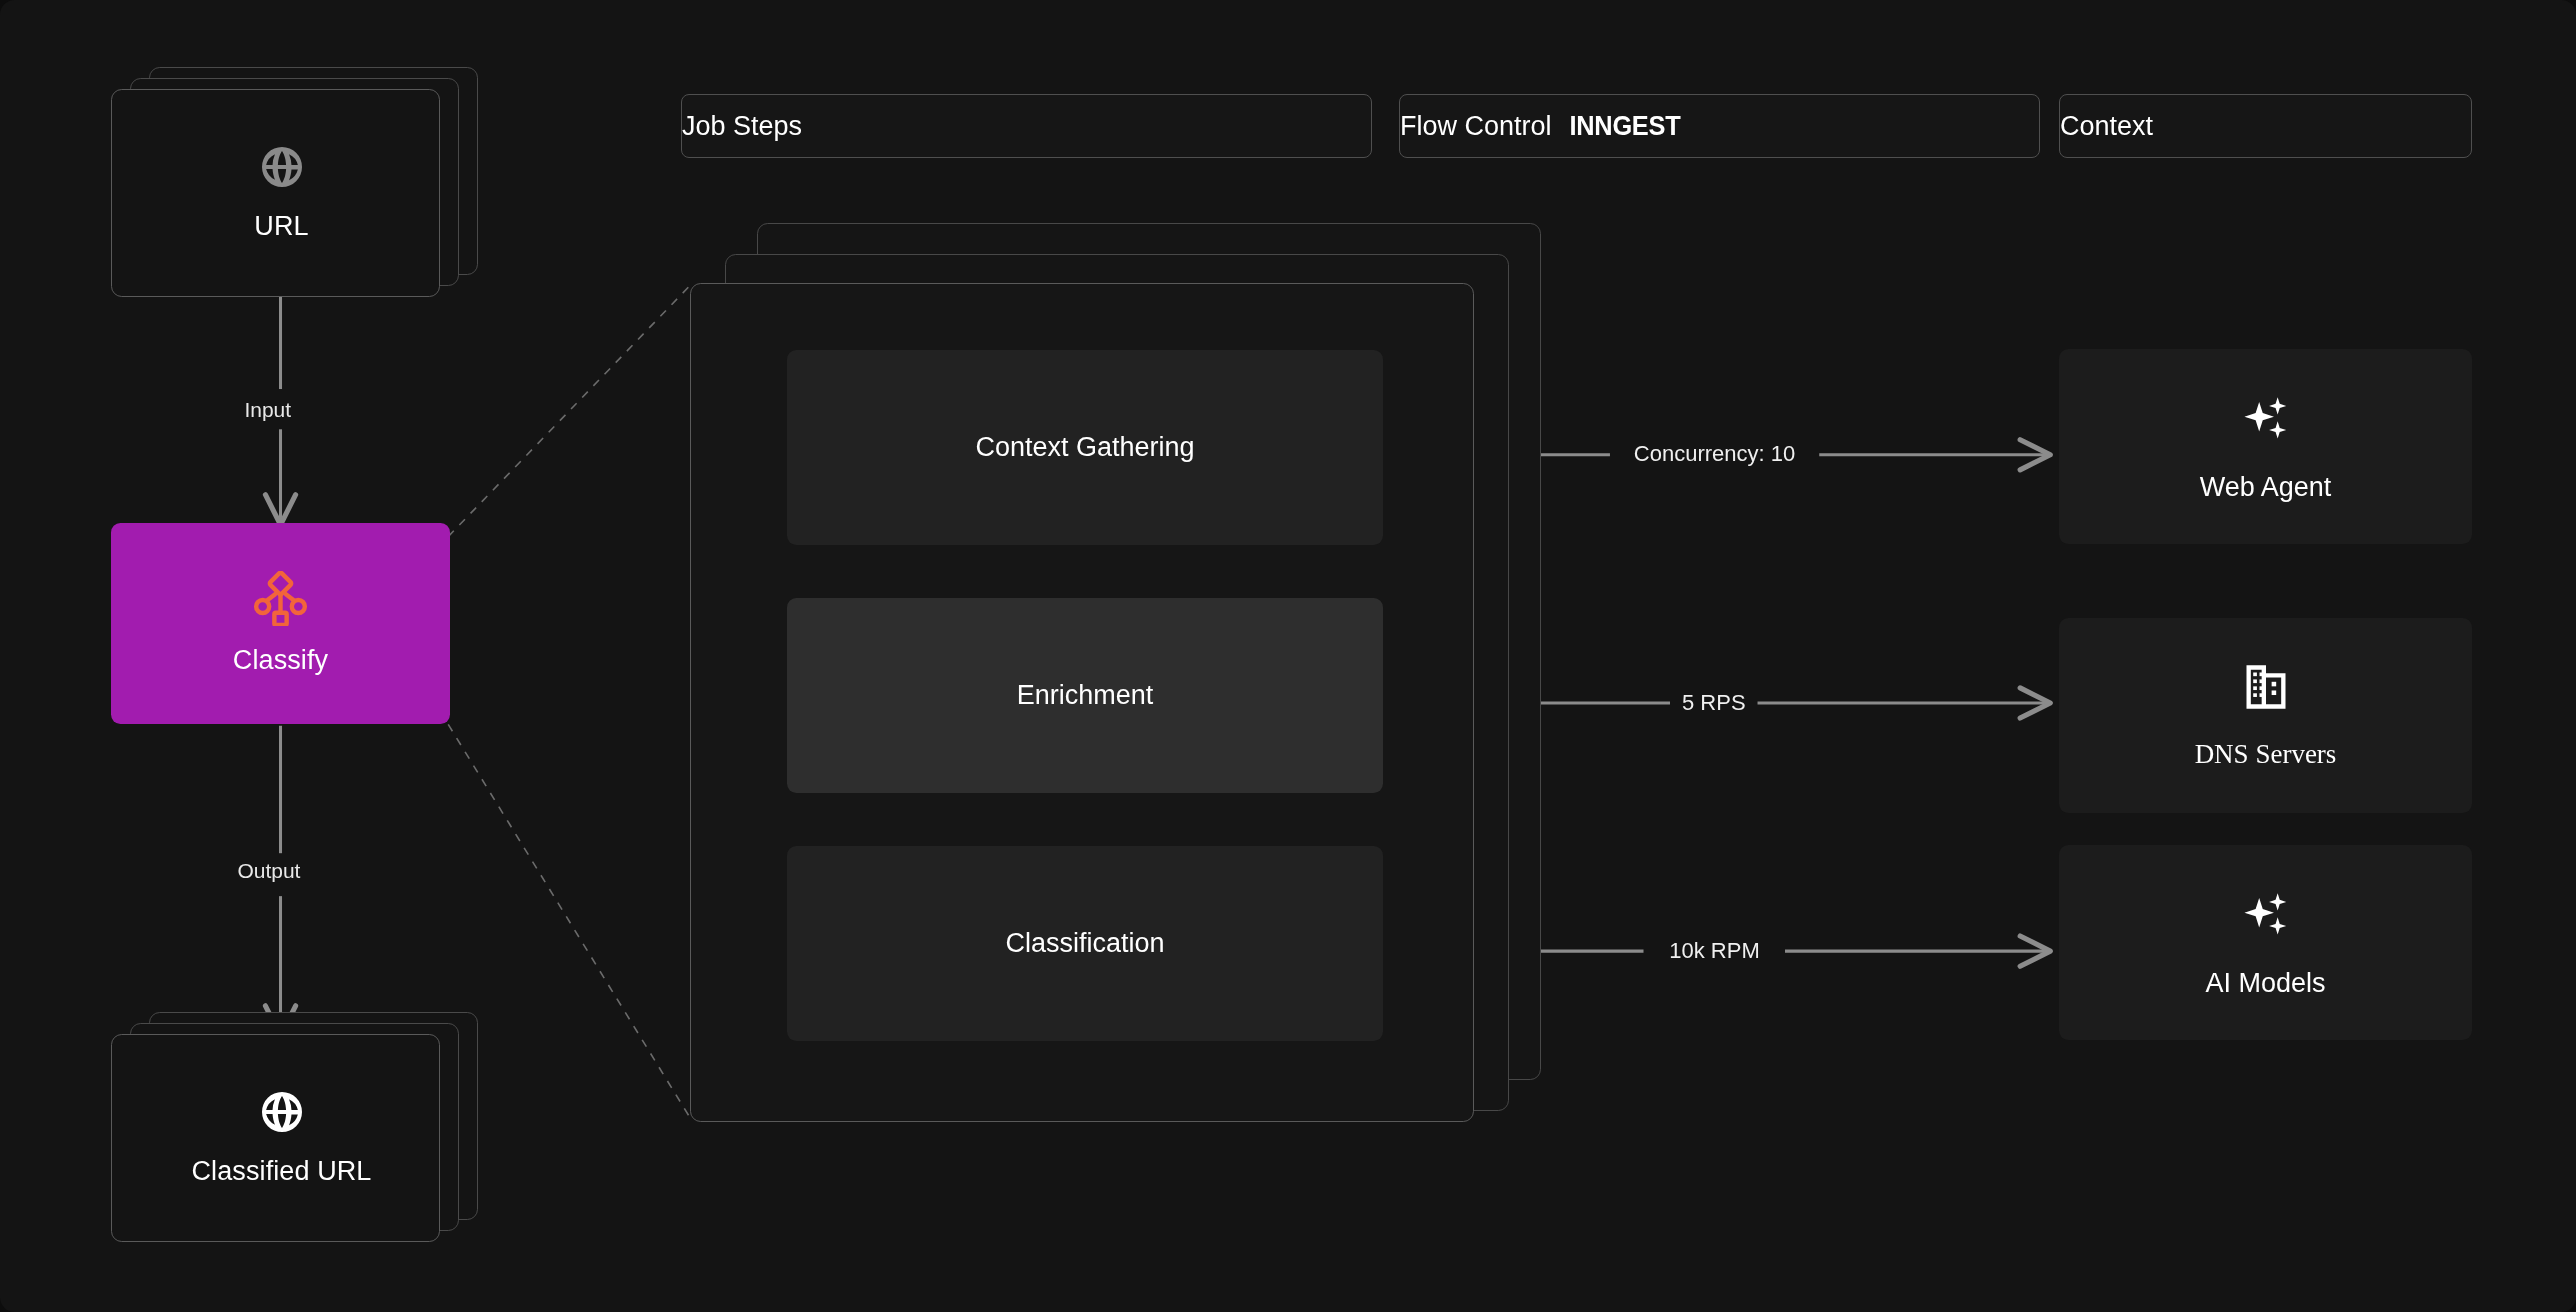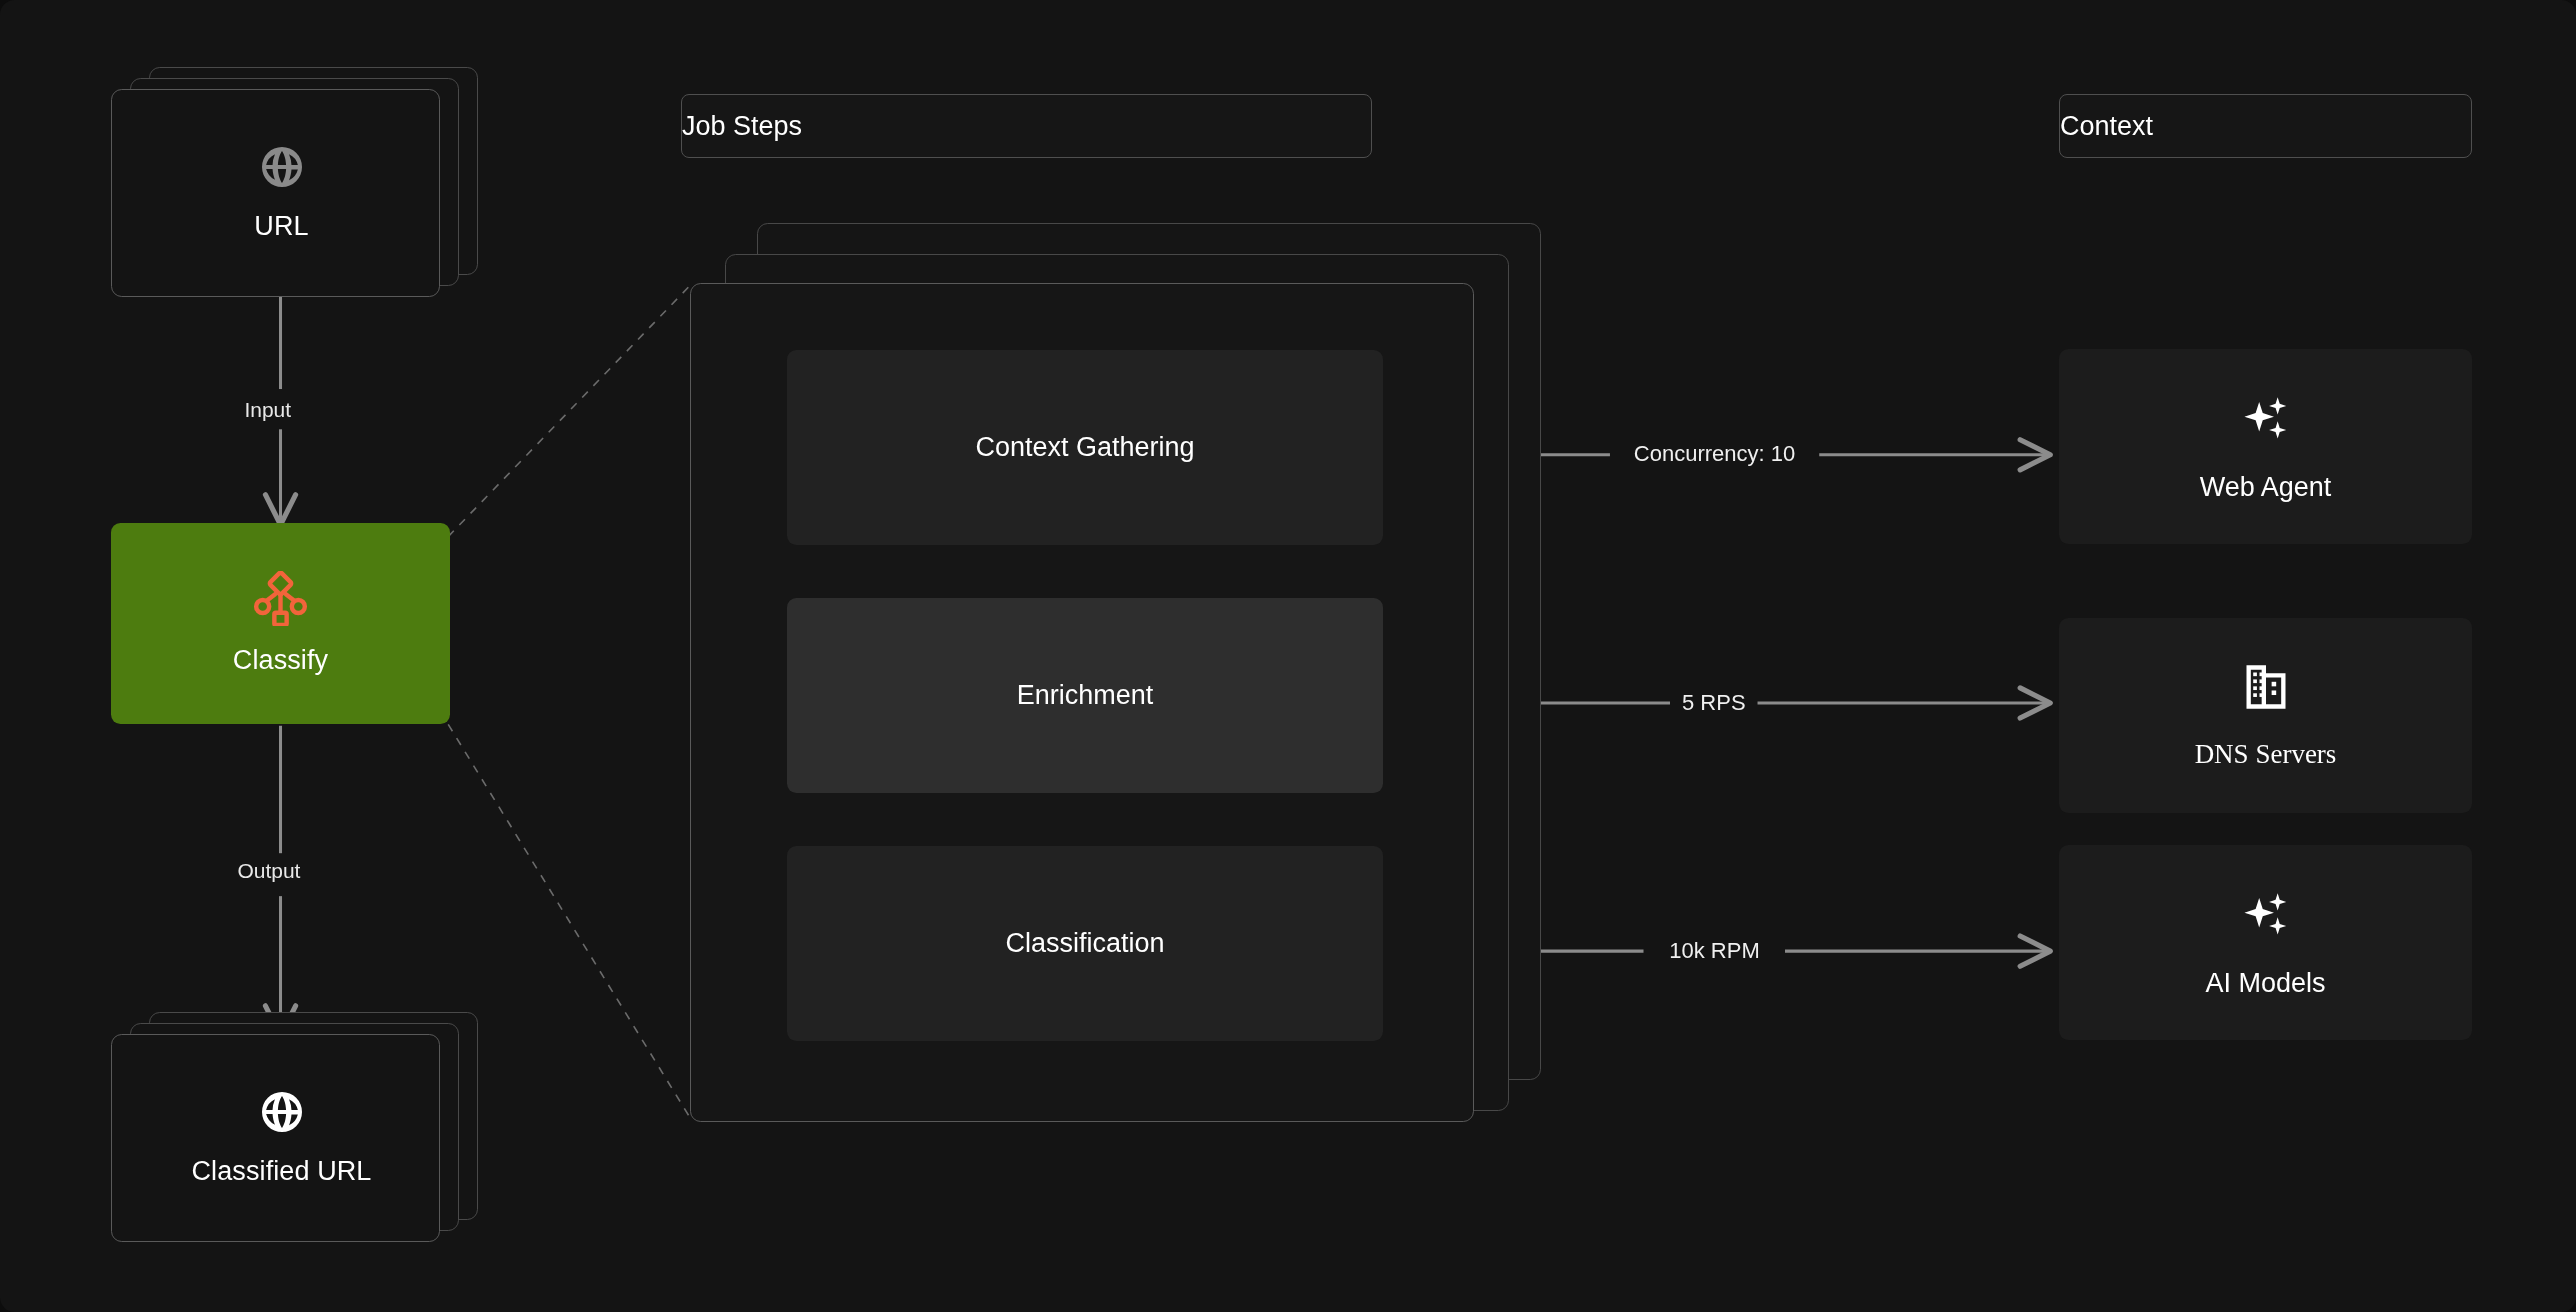--- a/index.html
+++ b/index.html
@@ -61,21 +61,21 @@
   }
 
   .io-label {
     font-size: 27px;
     letter-spacing: 0.1px;
     color: #ffffff;
   }
 
   
   #classify-node {
-    background: #4d7c0f;
+    background: #a21caf;
     gap: 17.4px;
   }
   #classify-node .io-label { font-size: 27px; }
 
   
   .edge-label {
     position: absolute;
     font-size: 21px;
     color: #e8e8e8;
     background: #141414;
@@ -203,20 +203,24 @@
 
       <line x1="2068" y1="1418" x2="2450" y2="1418"></line>
       <line x1="2660" y1="1418" x2="3052" y2="1418" marker-end="url(#arw)"></line>
     </g>
   </svg>
 
   <div class="tab" style="left:681px; top:94px; width:691px;">
     <span>Job Steps</span>
   </div>
 
+  <div class="tab" style="left:1399px; top:94px; width:641px;">
+    <span>Flow Control</span>
+    <span class="brandmark">INNGEST</span>
+  </div>
 
   <div class="tab" style="left:2059px; top:94px; width:413px;">
     <span>Context</span>
   </div>
 
   <div class="stack-wrap" style="left:111px; top:67px; width:402px; height:228px;">
     <div class="stack-layer l3" style="width:329px; height:208px;"></div>
     <div class="stack-layer l2" style="width:329px; height:208px;"></div>
     <div class="stack-front" style="width:329px; height:208px;">
       <span>

